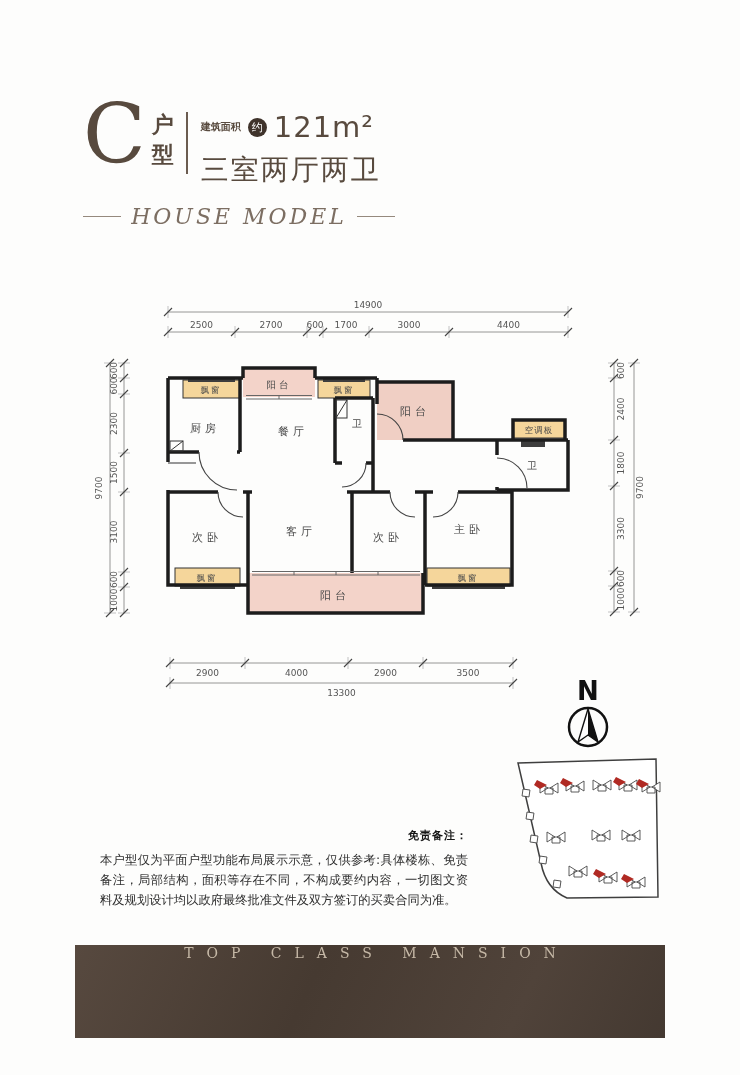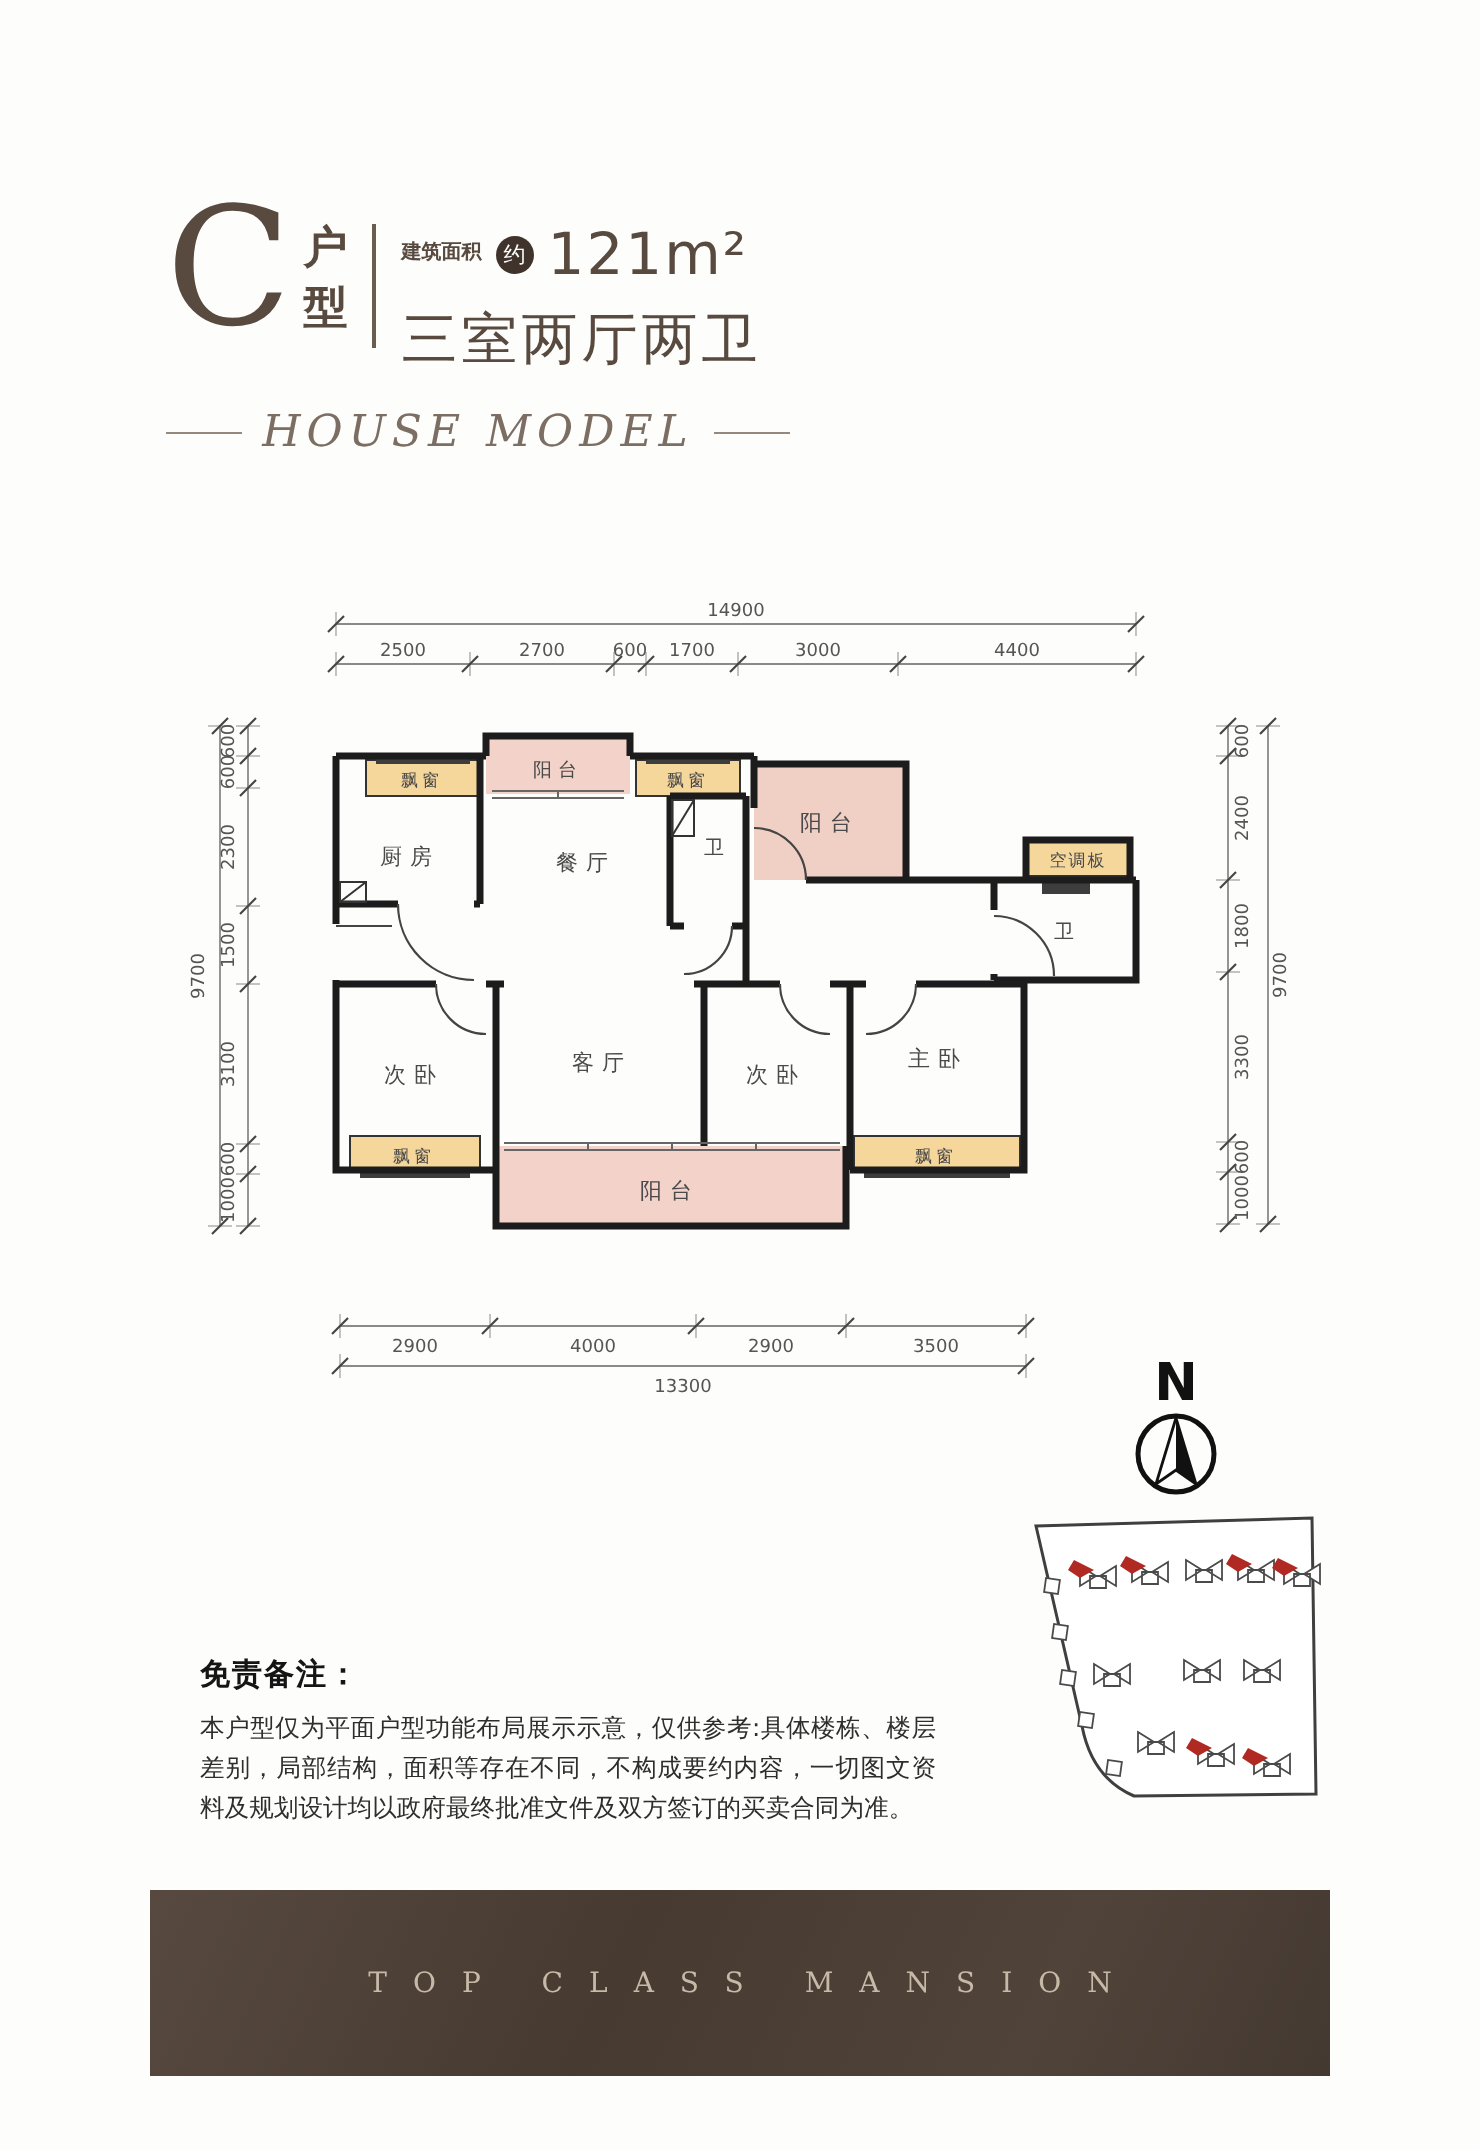--- a/index.html
+++ b/index.html
@@ -17,27 +17,27 @@
   .area-prefix{display:flex;flex-direction:row;font-size:10px;line-height:1.25;color:#584a3e;font-weight:bold;}
   .approx{width:19px;height:19px;border-radius:50%;background:#3f332b;color:#fff;font-size:11px;line-height:19px;text-align:center;margin:0 7px;}
   .area-val{font-size:29px;color:#584a3e;font-weight:500;letter-spacing:1px;}
   .layout-title{font-size:28px;font-weight:normal;color:#584a3e;letter-spacing:2px;margin-top:7px;white-space:nowrap;}
   .subtitle-row{display:flex;align-items:center;gap:10px;margin-top:15px;}
   .hline{flex:1;height:1px;background:#95897d;}
   .sub{font-family:"DejaVu Serif",serif;font-size:22px;letter-spacing:3px;color:#7c6e62;white-space:nowrap;font-style:italic;}
 
   
   .disc{position:absolute;left:100px;top:828px;width:368px;}
-  .disc-h{font-size:15px;font-weight:bold;color:#151515;letter-spacing:1px;}
+  .disc-h{font-size:11px;font-weight:bold;color:#151515;letter-spacing:1px;text-align:right;}
   .disc-b{font-size:12.3px;color:#2e2e2e;line-height:1.62;text-align:justify;margin-top:8px;}
 
   
   .banner{position:absolute;left:75px;top:945px;width:590px;height:93px;
     background:linear-gradient(115deg,#57493f 0%,#463a31 40%,#50433a 75%,#443931 100%);
-    display:flex;align-items:center;justify-content:center;}
+    display:flex;justify-content:center;}
   .banner span{font-family:"DejaVu Serif",serif;font-size:14px;color:#c6b9a7;letter-spacing:13px;text-indent:13px;white-space:nowrap;}
 
   
   svg.art{position:absolute;left:0;top:0;}
   .wall{stroke:#1c1c1c;stroke-width:3.5;fill:none;}
   .thinw{stroke:#333;stroke-width:1;fill:none;}
   .door{stroke:#444;stroke-width:1.1;fill:none;}
   .win{stroke:#666;stroke-width:1;fill:none;}
   .rlabel{fill:#4a4a4a;}
   .dimline{stroke:#8a8a8a;stroke-width:0.9;fill:none;}
@@ -322,20 +322,20 @@
           <rect x="526.5" y="812.5" width="7" height="7" class="bld" transform="rotate(8 530 816)"></rect>
           <rect x="530.5" y="835.5" width="7" height="7" class="bld" transform="rotate(8 534 839)"></rect>
           <rect x="539.5" y="856.5" width="7" height="7" class="bld" transform="rotate(8 543 860)"></rect>
           <rect x="553.5" y="880.5" width="7" height="7" class="bld" transform="rotate(8 557 884)"></rect>
         </g>
     </g>
   </svg>
 
   <div class="disc">
     <div class="disc-h">免责备注：</div>
-    <div class="disc-b">本户型仅为平面户型功能布局展示示意，仅供参考:具体楼栋、楼层差别，局部结构，面积等存在不同，不构成要约内容，一切图文资料及规划设计均以政府最终批准文件及双方签订的买卖合同为准。</div>
+    <div class="disc-b">本户型仅为平面户型功能布局展示示意，仅供参考:具体楼栋、免责备注，局部结构，面积等存在不同，不构成要约内容，一切图文资料及规划设计均以政府最终批准文件及双方签订的买卖合同为准。</div>
   </div>
 
   <div class="banner">
     <span>TOP CLASS MANSION</span>
   </div>
 
 </div>
 
 </body></html>

